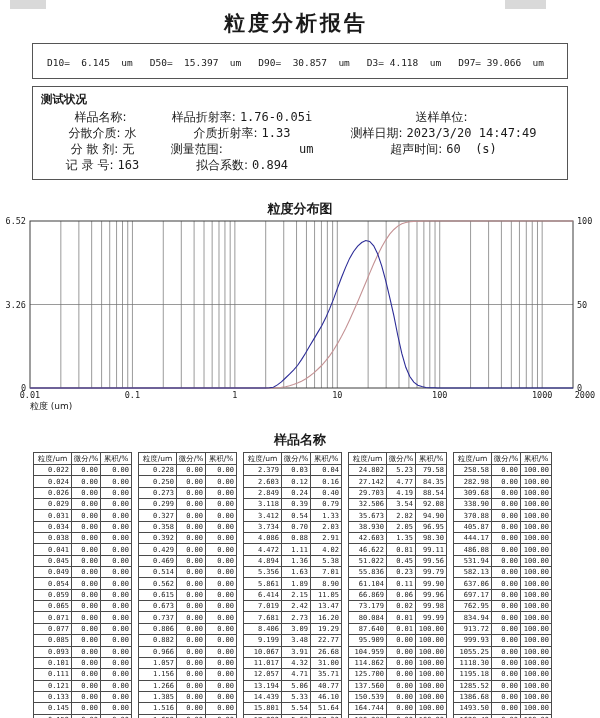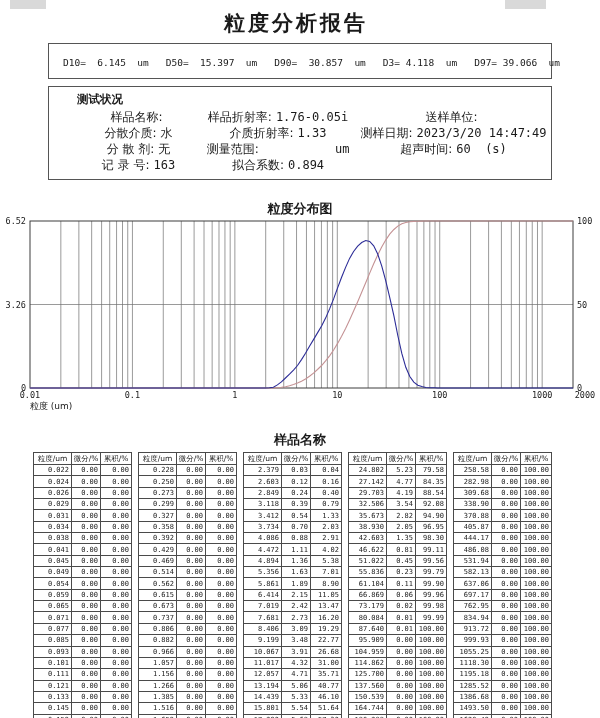--- a/index.html
+++ b/index.html
@@ -9,32 +9,32 @@
     font-family:"DejaVu Sans", sans-serif;
   }
   .corner-artifact{position:absolute;top:0;height:9px;background:#d9d9d9;}
   .corner-artifact.left{left:10px;width:36px;}
   .corner-artifact.right{left:505px;width:41px;}
 
   .report-title{
     text-align:center;font-size:21px;font-weight:bold;
     margin:9px 8px 6px 0;letter-spacing:3px;
   }
-  .box{border:1px solid #555;margin:0 48px;box-sizing:border-box;}
+  .box{border:1px solid #555;margin:0 32px;box-sizing:border-box;}
 
   
   .summary-box{padding:13px 0 9px 14px;}
   .sum-row{
     display:flex;gap:17px;white-space:pre;
     font-family:"DejaVu Sans Mono", monospace;font-size:9.5px;line-height:12px;
   }
   .sum-row + .sum-row{margin-top:13px;}
 
   
-  .status-box{margin-top:7px;padding:4px 0 7px 28px;}
+  .status-box{margin-top:7px;padding:4px 0 7px 8px;}
   .ts-title{font-weight:bold;font-size:11.5px;margin:1px 0 4px 0;}
   .ts-grid{
     display:grid;grid-template-columns:123px 156px 1fr;
     row-gap:3px;font-size:12px;line-height:13px;text-align:center;
   }
   .ts-field{white-space:pre;}
   .ts-field .lbl{margin-right:4px;}
   .ts-field .val{font-family:"DejaVu Sans Mono","DejaVu Sans", monospace;}
 
   .section-title{text-align:center;font-weight:bold;font-size:13px;margin:20px 0 1px 0;}

